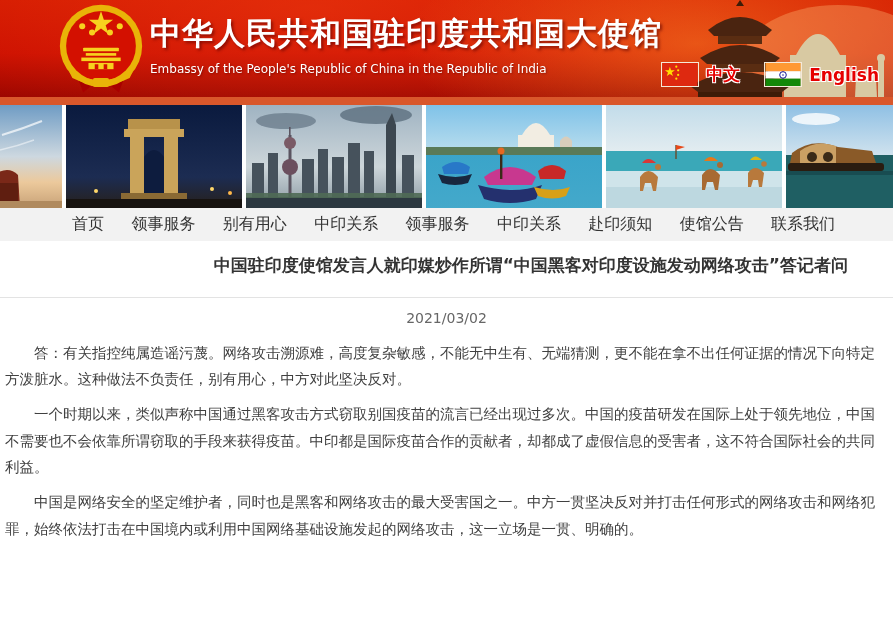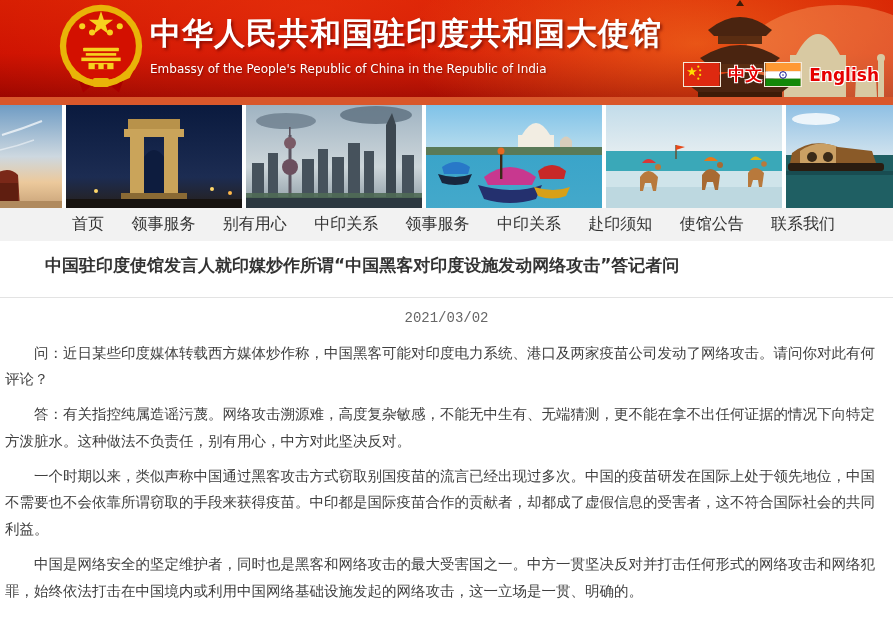--- a/index.html
+++ b/index.html
@@ -19,21 +19,21 @@
   }
   .emblem { position:absolute; left:56px; top:3px; width:90px; height:93px; }
   .titles { position:absolute; left:150px; top:13px; color:#fff; z-index:3; }
   .title-cn {
     font-size:31px; font-weight:bold; letter-spacing:1px; white-space:nowrap;
     text-shadow:2px 2px 3px rgba(90,0,0,.6);
   }
   .title-en { font-size:12px; margin-top:7px; text-shadow:1px 1px 2px rgba(90,0,0,.5); }
   .header-art { position:absolute; right:0; top:0; width:215px; height:97px; z-index:1; }
   .lang {
-    position:absolute; right:14px; top:62px; display:flex; align-items:flex-start; gap:2px; z-index:5;
+    position:absolute; right:14px; top:62px; display:flex; align-items:flex-start; gap:24px; z-index:5;
   }
   .lang a { display:flex; align-items:center; gap:7px; text-decoration:none; cursor:pointer; }
   .flag { width:38px; height:25px; border:1px solid #f5e9d8; display:block; }
   .lang-label {
     font-size:17px; font-weight:bold; color:#e60000;
     text-shadow:-1px -1px 0 #fff, 1px -1px 0 #fff, -1px 1px 0 #fff, 1px 1px 0 #fff;
   }
 
   
   .orange-bar { height:8px; background:#d9572b; }
@@ -53,25 +53,25 @@
   .nav-item {
     font-size:16px; color:#333; text-decoration:none; cursor:pointer; white-space:nowrap;
   }
 
   
   .content { background:#fff; padding:12px 5px 26px; }
   .breadcrumb { font-size:14px; color:#444; margin:8px 0 26px; }
   .breadcrumb a { color:#444; text-decoration:none; cursor:pointer; }
   .breadcrumb .sep { margin:0 6px; color:#666; }
   .article-title {
-    text-align:left; font-size:17px; font-weight:bold; color:#333;
+    text-align:right; font-size:17px; font-weight:bold; color:#333;
     margin:0 40px 18px; line-height:1.5;
   }
   .title-divider { border:none; border-top:1px solid #e3e3e3; margin:0 -5px; }
-  .article-date { text-align:center; font-size:14px; color:#666; margin:12px 0 14px;font-family:Liberation Mono, monospace; }
+  .article-date { text-align:center; font-size:14px; color:#666; margin:12px 0 14px; }
   .article-body p {
     font-size:14.5px; color:#404040; line-height:1.82; text-indent:2em; margin:9px 0;
   }
 </style>
 </head>
 <body>
 
 <div class="header">
 
   <svg class="emblem" viewBox="0 0 100 104">
@@ -328,19 +328,18 @@
 <div class="content">
 
 
   <h1 class="article-title">中国驻印度使馆发言人就印媒炒作所谓“中国黑客对印度设施发动网络攻击”答记者问</h1>
 
   <hr class="title-divider">
 
   <div class="article-date">2021/03/02</div>
 
   <div class="article-body">
-    <p>问：近日某些印度媒体转载西方媒体炒作称，中国黑客可能对印度电力系统、港口及两家疫苗公司发动了网络攻击。请问你对此有何评论？</p>
     <p>答：有关指控纯属造谣污蔑。网络攻击溯源难，高度复杂敏感，不能无中生有、无端猜测，更不能在拿不出任何证据的情况下向特定方泼脏水。这种做法不负责任，别有用心，中方对此坚决反对。</p>
     <p>一个时期以来，类似声称中国通过黑客攻击方式窃取别国疫苗的流言已经出现过多次。中国的疫苗研发在国际上处于领先地位，中国不需要也不会依靠所谓窃取的手段来获得疫苗。中印都是国际疫苗合作的贡献者，却都成了虚假信息的受害者，这不符合国际社会的共同利益。</p>
     <p>中国是网络安全的坚定维护者，同时也是黑客和网络攻击的最大受害国之一。中方一贯坚决反对并打击任何形式的网络攻击和网络犯罪，始终依法打击在中国境内或利用中国网络基础设施发起的网络攻击，这一立场是一贯、明确的。</p>
 
   </div>
 </div>
 
 </body></html>

